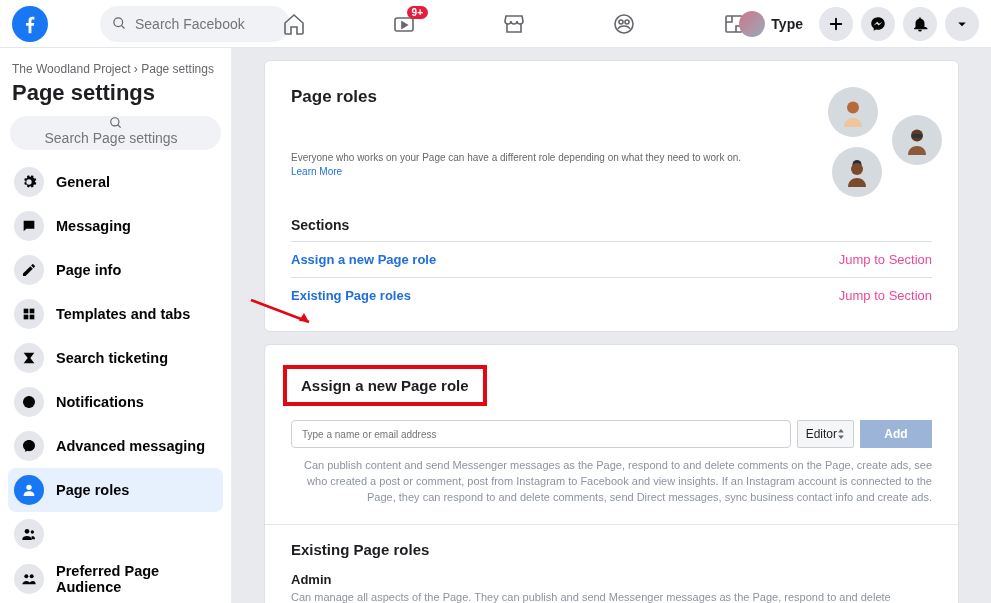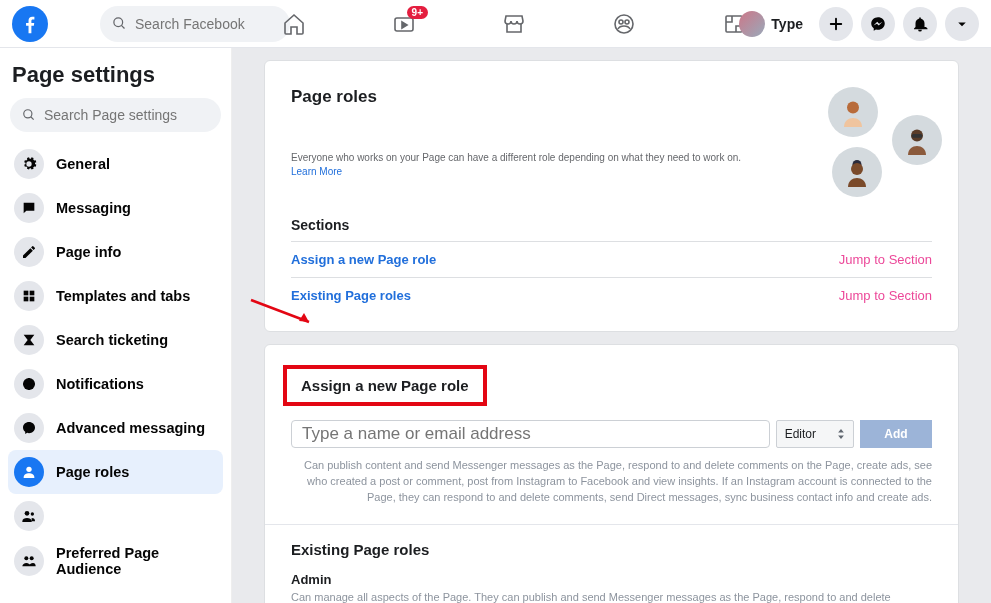--- a/index.html
+++ b/index.html
@@ -15,21 +15,21 @@
 .badge { position: absolute; top: -4px; right: -10px; background: #e41e3f; color: #fff; font-size: 10px; font-weight: 700; border-radius: 10px; padding: 1px 5px; }
 .topright { position: absolute; right: 12px; top: 0; height: 48px; display: flex; align-items: center; gap: 8px; }
 .pill { display: flex; align-items: center; gap: 6px; padding: 4px 8px 4px 4px; border-radius: 18px; cursor: pointer; }
 .avatar-sm { width: 26px; height: 26px; border-radius: 50%; background: linear-gradient(135deg,#c78,#9ab); }
 .tbtn { width: 34px; height: 34px; border-radius: 50%; background: #e4e6eb; display: flex; align-items: center; justify-content: center; color: #050505; font-weight: 700; }
 .tbtn svg { width: 18px; height: 18px; fill: #050505; }
 .layout { display: flex; height: 555px; }
 .sidebar { width: 232px; padding: 10px 8px 0 8px; background: #fff; border-right: 1px solid #eee; overflow-y: auto; }
 .crumb { font-size: 12px; color: #65676b; padding: 4px 4px 0 4px; }
 .pagetitle { font-size: 22px; font-weight: 800; padding: 4px 4px 10px 4px; }
-.side-search { background: #f0f2f5; border-radius: 20px; height: 34px; display: flex; align-items: center; padding: 0 12px; margin: 0 2px 10px 2px; }
+.side-search { background: #f0f2f5; border-radius: 20px; height: 34px; display: flex; align-items: center; padding: 0 12px; margin: 0 2px 10px 2px; flex-direction: column; }
 .side-search input { border: none; background: transparent; outline: none; margin-left: 8px; font-size: 14px; color: #65676b; width: 150px; }
 .side-item { display: flex; align-items: center; gap: 12px; padding: 7px 6px; border-radius: 8px; cursor: pointer; position: relative; }
 .side-item.active { background: #e7f0fd; }
 .side-ico { width: 30px; height: 30px; border-radius: 50%; background: #e4e6eb; display: flex; align-items: center; justify-content: center; flex-shrink: 0; }
 .side-item.active .side-ico { background: #1877f2; }
 .side-ico svg { width: 16px; height: 16px; fill: #050505; }
 .side-item.active .side-ico svg { fill: #fff; }
 .side-label { font-size: 14.5px; font-weight: 600; color: #050505; }
 .main { flex: 1; background: #e9eaed; overflow-y: auto; padding: 0 32px 30px 32px; }
 .card { background: #fff; border-radius: 6px; border: 1px solid #dddfe2; margin-top: 12px; }
@@ -45,22 +45,22 @@
 .av3 { bottom: 0; left: 20px; }
 .av svg { width: 30px; height: 30px; }
 .sections { padding: 0 26px 18px 26px; }
 .sec-h { font-size: 14px; font-weight: 700; margin: 6px 0 8px 0; }
 .sec-row { display: flex; justify-content: space-between; padding: 10px 0; border-top: 1px solid #dddfe2; font-size: 13px; }
 .sec-row a { color: #216fdb; text-decoration: none; font-weight: 600; }
 .sec-jump { color: #ec4899; font-weight: 400; cursor: pointer; }
 .hlbox { border: 4px solid #e30613; display: inline-block; padding: 8px 14px; margin: 20px 0 0 -8px; }
 .hlbox-title { font-size: 15px; font-weight: 800; }
 .assign-row { display: flex; gap: 6px; margin-top: 14px; }
-.name-input { flex: 1; border: 1px solid #ccd0d5; border-radius: 4px; height: 28px; padding: 0 10px; font-size: 17px; color: #8d949e; outline: none; }
-.role-dd { border: 1px solid #ccd0d5; border-radius: 2px; height: 28px; padding: 0 8px; font-size: 12px; display: flex; align-items: center; gap: 21px; background: #f5f6f7; cursor: pointer; }
+.name-input { flex: 1; border: 1px solid #ccd0d5; border-radius: 4px; height: 28px; padding: 0 10px; font-size: 10px; color: #8d949e; outline: none; }
+.role-dd { border: 1px solid #ccd0d5; border-radius: 2px; height: 28px; padding: 0 8px; font-size: 12px; display: flex; align-items: center; gap: 0; background: #f5f6f7; cursor: pointer; }
 .add-btn { background: #9cb4d8; color: #fff; border: none; border-radius: 0; height: 28px; width: 72px; font-size: 12px; font-weight: 600; cursor: pointer; }
 .role-desc { font-size: 11px; color: #8d949e; line-height: 1.45; margin-top: 10px; text-align: right; }
 .card-inner { padding: 16px 26px 26px 26px; border-top: 1px solid #e4e6eb; margin-top: 18px; }
 .ex-title { font-size: 15px; font-weight: 800; margin-bottom: 14px; }
 .admin-t { font-size: 13px; font-weight: 700; }
 .admin-d { font-size: 11px; color: #8d949e; line-height: 1.45; margin-top: 3px; }
 .arrow { position: absolute; left: 249px; top: 298px; pointer-events: none; }
 .arrow svg { width: 70px; height: 30px; }
 </style>
 </head>
@@ -136,20 +136,25 @@
     <div class="tbtn">
         <svg viewBox="0 0 24 24">
           <path d="M7 10l5 5 5-5z"></path>
         </svg>
       </div>
   </div>
 </div>
 
 <div class="layout">
   <div class="sidebar">
+    <div class="crumb">
+      <span>The Woodland Project</span>
+      <span>›</span>
+      <span>Page settings</span>
+    </div>
     <div class="pagetitle">Page settings</div>
     <div class="side-search">
       <svg width="14" height="14" viewBox="0 0 24 24" fill="none" stroke="#65676b" stroke-width="2">
           <circle cx="10" cy="10" r="7"></circle>
           <path d="M20 20l-5-5"></path>
         </svg>
       <input placeholder="Search Page settings" style="">
     </div>
 
     <div class="side-item">

